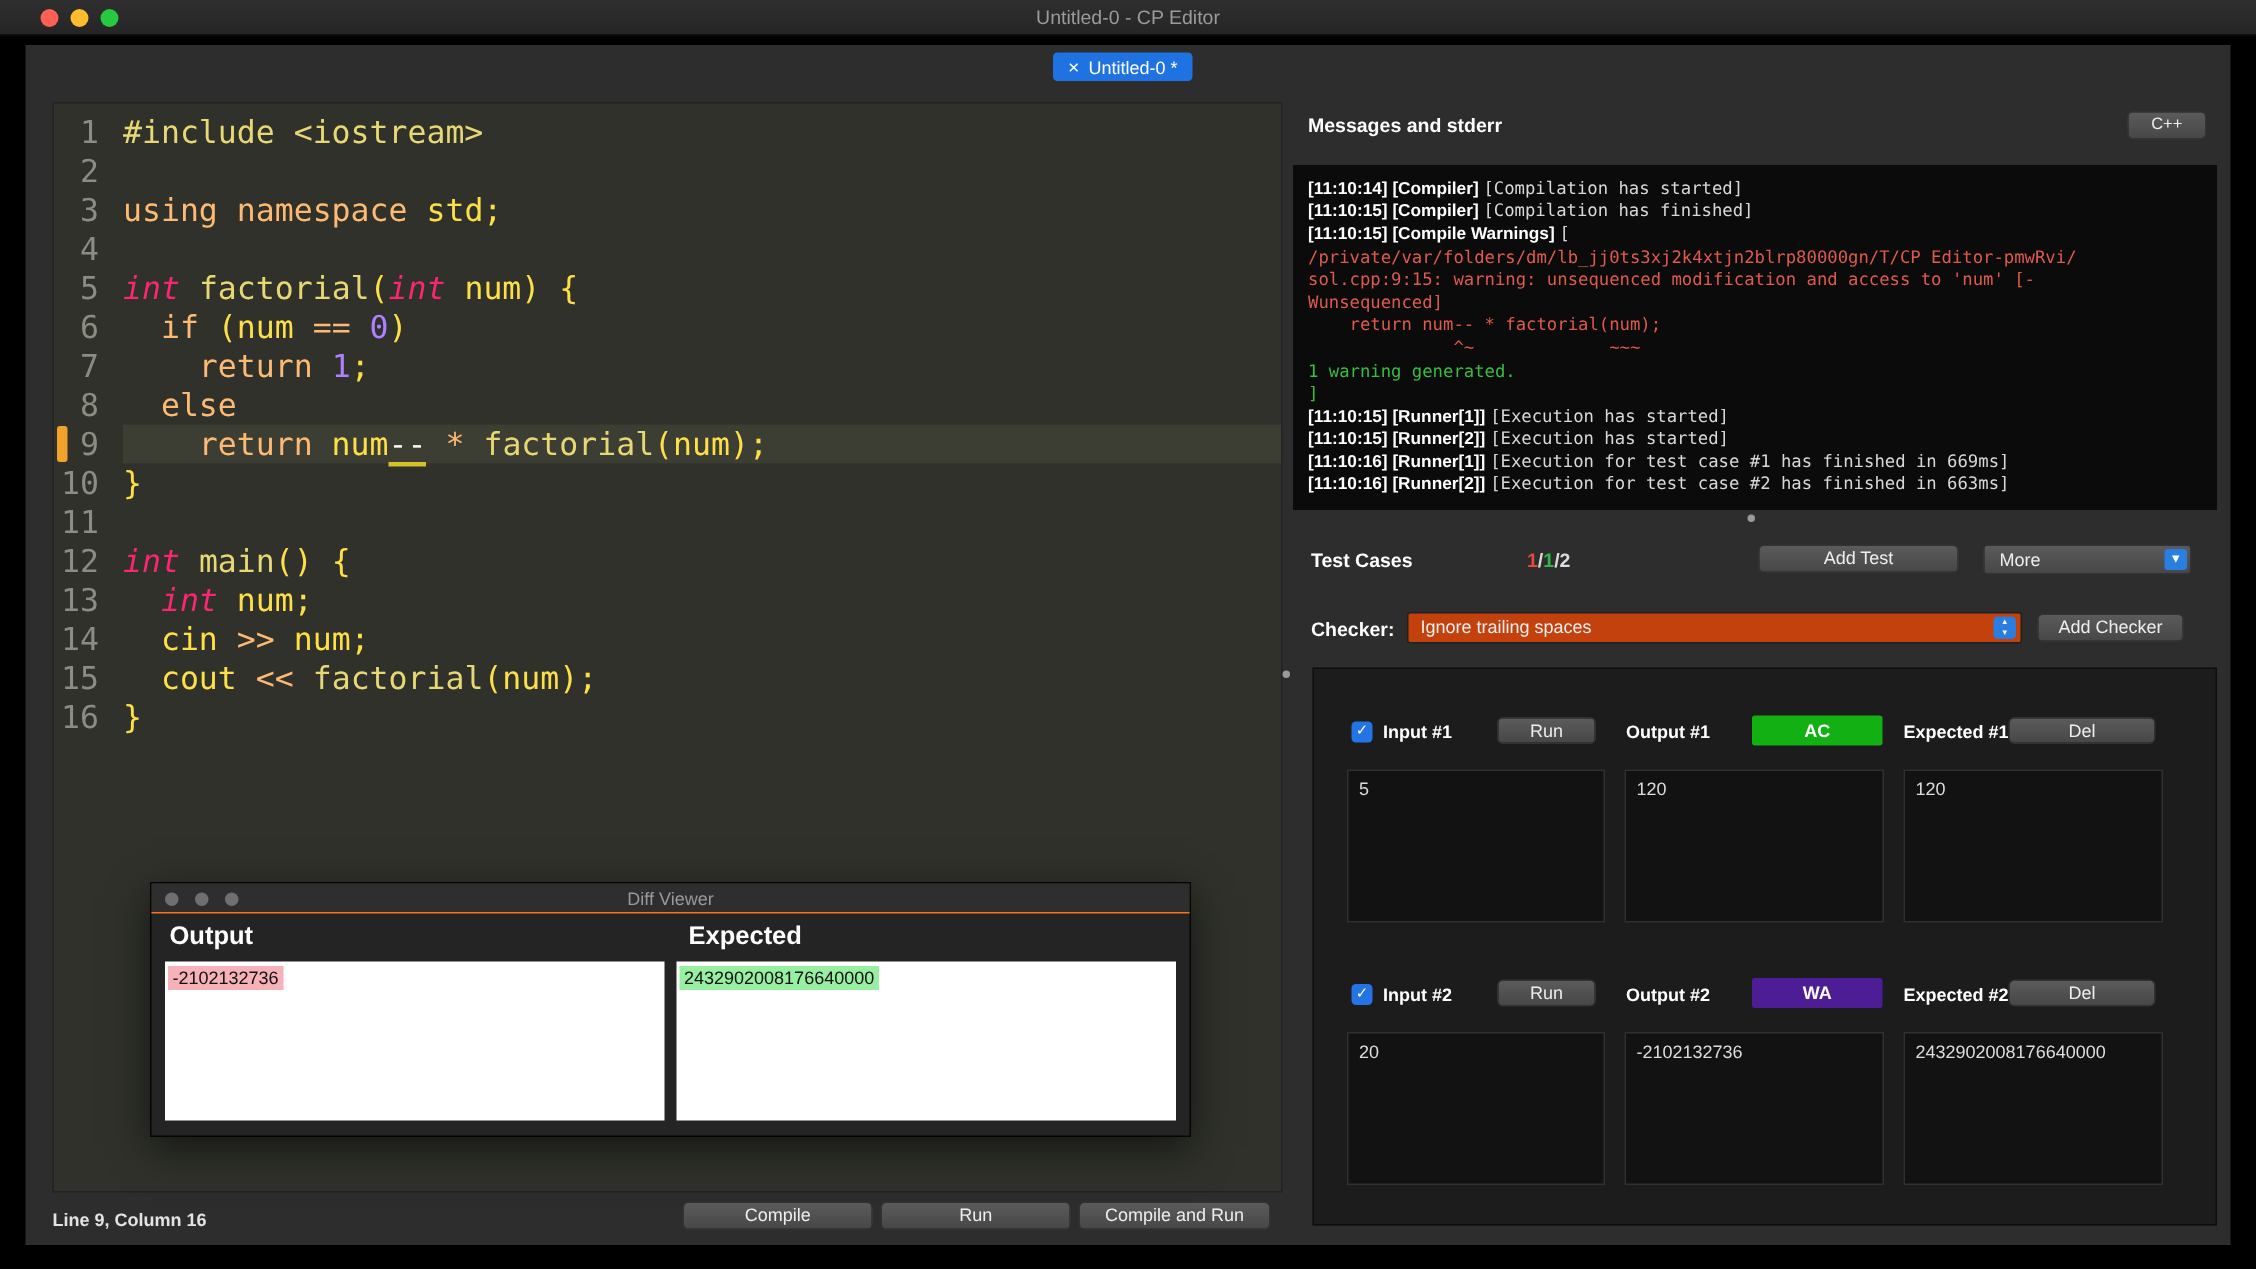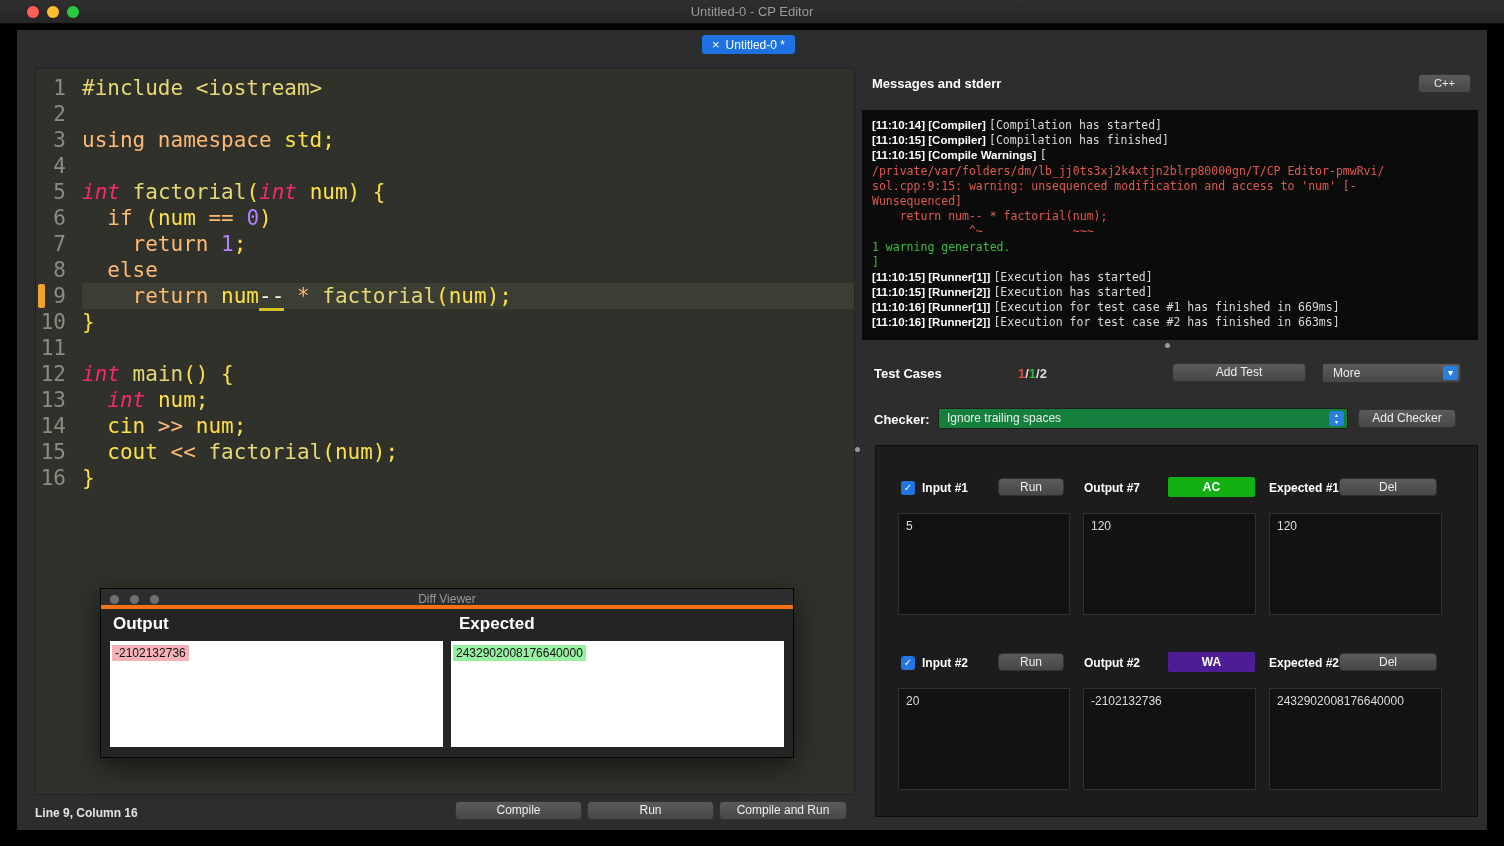--- a/index.html
+++ b/index.html
@@ -65,21 +65,21 @@
   .tc-summary { position:absolute; left:1001px; top:336px; font-size:13px; font-weight:bold; color:#ddd; }
   .s-red { color:#e04b3c; } .s-green { color:#2fb944; } .s-white { color:#ddd; }
   .btn-addtest { position:absolute; left:1155px; top:333px; width:134px; height:19px; line-height:17px; }
   .more { position:absolute; left:1305px; top:333px; width:139px; height:20px;
           background:linear-gradient(#5b5b5b,#474747); border:1px solid #333; border-radius:3px;
           color:#eee; font-size:12px; line-height:18px; padding-left:10px; }
   .more-arrow { position:absolute; right:2px; top:2px; width:15px; height:14px; background:#2a7de1;
                 border-radius:2px; color:#fff; font-size:10px; line-height:13px; text-align:center; }
 
   .checker-label { position:absolute; left:857px; top:382px; font-size:13px; font-weight:bold; color:#fff; }
-  .checker-select { position:absolute; left:921px; top:378px; width:410px; height:21px; background:#15803d;
+  .checker-select { position:absolute; left:921px; top:378px; width:410px; height:21px; background:#c2410c;
                     border:1px solid #202020; border-radius:2px; color:#eee; font-size:12px;
                     line-height:19px; padding-left:8px; }
   .spinner { position:absolute; right:3px; top:2px; width:15px; height:15px; background:#2a7de1;
              border-radius:3px; color:#fff; font-size:6px; line-height:7px; text-align:center; padding-top:1px; }
   .btn-addchecker { position:absolute; left:1341px; top:379px; width:98px; height:19px; line-height:17px; }
 
   
   .tests { position:absolute; left:858px; top:415px; width:603px; height:372px;
            background:#1c1c1c; border:1px solid #0e0e0e; }
   .tc-block { position:absolute; left:0; width:100%; height:170px; }
@@ -95,21 +95,21 @@
   .tc-delbtn { position:absolute; left:463px; top:-2px; width:98px; height:18px; line-height:16px; }
   .tc-box { position:absolute; top:33px; height:102px; background:#121212; border:1px solid #303030;
             color:#ddd; font-size:12px; padding:5px 7px; overflow:hidden; white-space:pre; }
   .tc-box.in  { left:22px;  width:172px; }
   .tc-box.out { left:207px; width:173px; }
   .tc-box.exp { left:393px; width:173px; }
 
   
   .diff { position:absolute; left:83px; top:558px; width:694px; height:170px; background:#242424;
           border:1px solid #050505; box-shadow:0 8px 26px rgba(0,0,0,.55); z-index:6; }
-  .diff-titlebar { height:20px; background:#2e2e2e; border-bottom:4px solid #f97316; position:relative; }
+  .diff-titlebar { height:20px; background:#2e2e2e; border-bottom:1px solid #f97316; position:relative; }
   .diff-dots { position:absolute; left:9px; top:6px; display:flex; gap:11px; }
   .ddot { width:9px; height:9px; border-radius:50%; background:#6f6f6f; }
   .diff-title { text-align:center; line-height:20px; color:#9a9a9a; font-size:12px; }
   .diff-headers { display:flex; height:30px; }
   .diff-headers > div { flex:1; padding-left:12px; line-height:30px; font-size:17px; font-weight:bold; color:#fff; }
   .diff-body { display:flex; gap:8px; padding:2px 9px 0; }
   .diff-panel { flex:1; height:106px; background:#fff; overflow:hidden; padding:2px; }
   .hl { display:inline-block; font-size:12px; color:#111; padding:1px 3px; }
   .hl-del { background:#f6b2b8; }
   .hl-add { background:#97f0a1; }
@@ -196,21 +196,21 @@
     <span>Ignore trailing spaces</span>
     <span class="spinner">▴<br>▾</span>
   </div>
   <div class="gbtn btn-addchecker">Add Checker</div>
 
   <div class="tests">
       <div class="tc-block" style="top: 34px;">
         <div class="tc-check">✓</div>
         <div class="tc-ilabel">Input #1</div>
         <div class="gbtn tc-runbtn">Run</div>
-        <div class="tc-olabel">Output #7</div>
+        <div class="tc-olabel">Output #1</div>
         <div class="tc-badge badge-ac">AC</div>
         <div class="tc-elabel">Expected #1</div>
         <div class="gbtn tc-delbtn">Del</div>
         <div class="tc-box in">5</div>
         <div class="tc-box out">120</div>
         <div class="tc-box exp">120</div>
       </div>
       <div class="tc-block" style="top: 209px;">
         <div class="tc-check">✓</div>
         <div class="tc-ilabel">Input #2</div>

